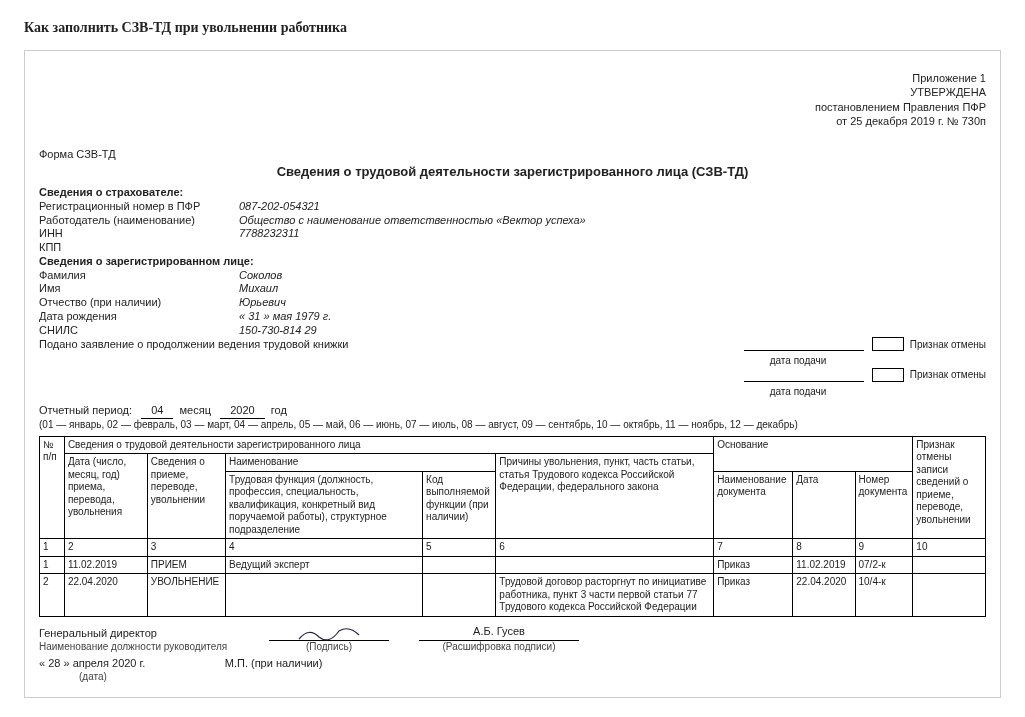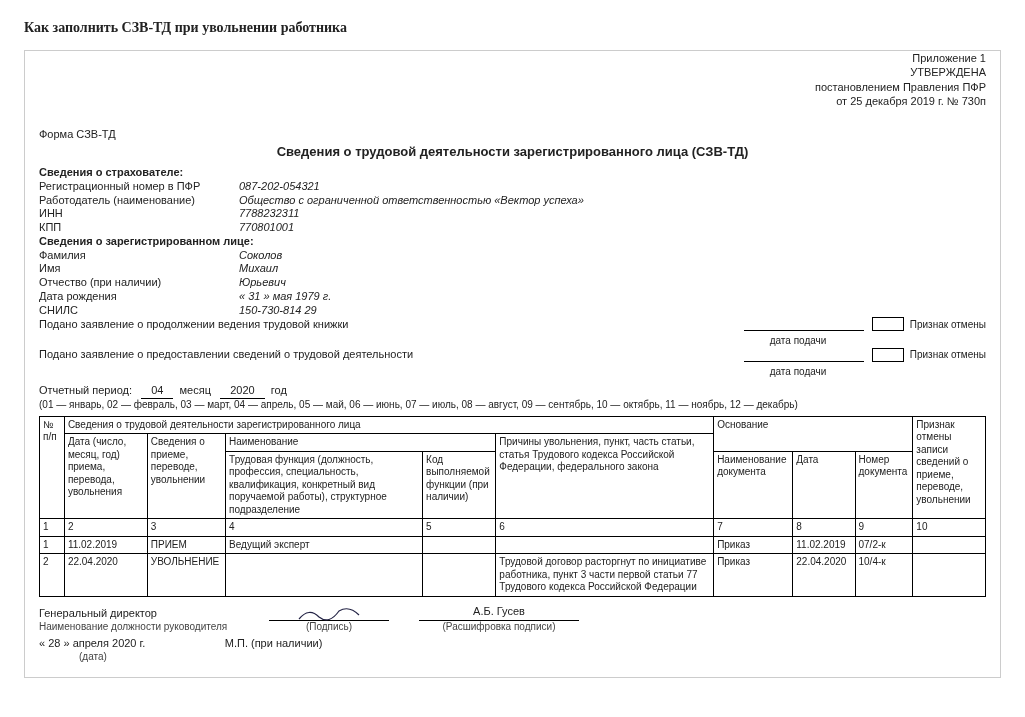--- a/index.html
+++ b/index.html
@@ -12,21 +12,21 @@
     width: 1025px;
   }
   .page-title {
     font-size: 14px;
     font-weight: bold;
     margin: 0 0 14px 0;
     font-family: Georgia, serif;
   }
   .form-box {
     border: 1px solid #ccc;
-    padding: 0 14px 14px 14px;
+    padding: 20px 14px 14px 14px;
     font-family: Arial, Helvetica, sans-serif;
     font-size: 11px;
     line-height: 1.25;
     position: relative;
   }
   .approval {
     text-align: right;
     font-size: 11px;
     line-height: 1.3;
   }
@@ -93,29 +93,28 @@
   <div class="form-name">Форма СЗВ-ТД</div>
   <div class="form-heading">Сведения о трудовой деятельности зарегистрированного лица (СЗВ-ТД)</div>
 
   <div class="section-label">Сведения о страхователе:</div>
   <div class="kv-row">
       <div class="kv-label">Регистрационный номер в ПФР</div>
       <div class="kv-val">087-202-054321</div>
     </div>
   <div class="kv-row">
       <div class="kv-label">Работодатель (наименование)</div>
-      <div class="kv-val">Общество с ограниченной ответственностью «Вектор успеха»</div>
+      <div class="kv-val">Общество с наименование ответственностью «Вектор успеха»</div>
     </div>
   <div class="kv-row">
       <div class="kv-label">ИНН</div>
       <div class="kv-val">7788232311</div>
     </div>
   <div class="kv-row">
       <div class="kv-label">КПП</div>
-      <div class="kv-val">770801001</div>
     </div>
 
   <div class="section-label">Сведения о зарегистрированном лице:</div>
   <div class="kv-row">
       <div class="kv-label">Фамилия</div>
       <div class="kv-val">Соколов</div>
     </div>
   <div class="kv-row">
       <div class="kv-label">Имя</div>
       <div class="kv-val">Михаил</div>
@@ -143,21 +142,20 @@
       <div class="cancel-box"></div>
       <div class="cancel-label">Признак отмены</div>
     </div>
     <div style="display:flex">
         <div style="flex:1"></div>
         <div class="statement-date-cap">дата подачи</div>
         <div style="width:120px"></div>
       </div>
 
     <div class="statement-line">
-      <div class="statement-text">Подано заявление о предоставлении сведений о трудовой деятельности</div>
       <div style="flex:1"></div>
       <div>
         <div class="statement-date-box"></div>
       </div>
       <div class="cancel-box"></div>
       <div class="cancel-label">Признак отмены</div>
     </div>
     <div style="display:flex">
         <div style="flex:1"></div>
         <div class="statement-date-cap">дата подачи</div>

